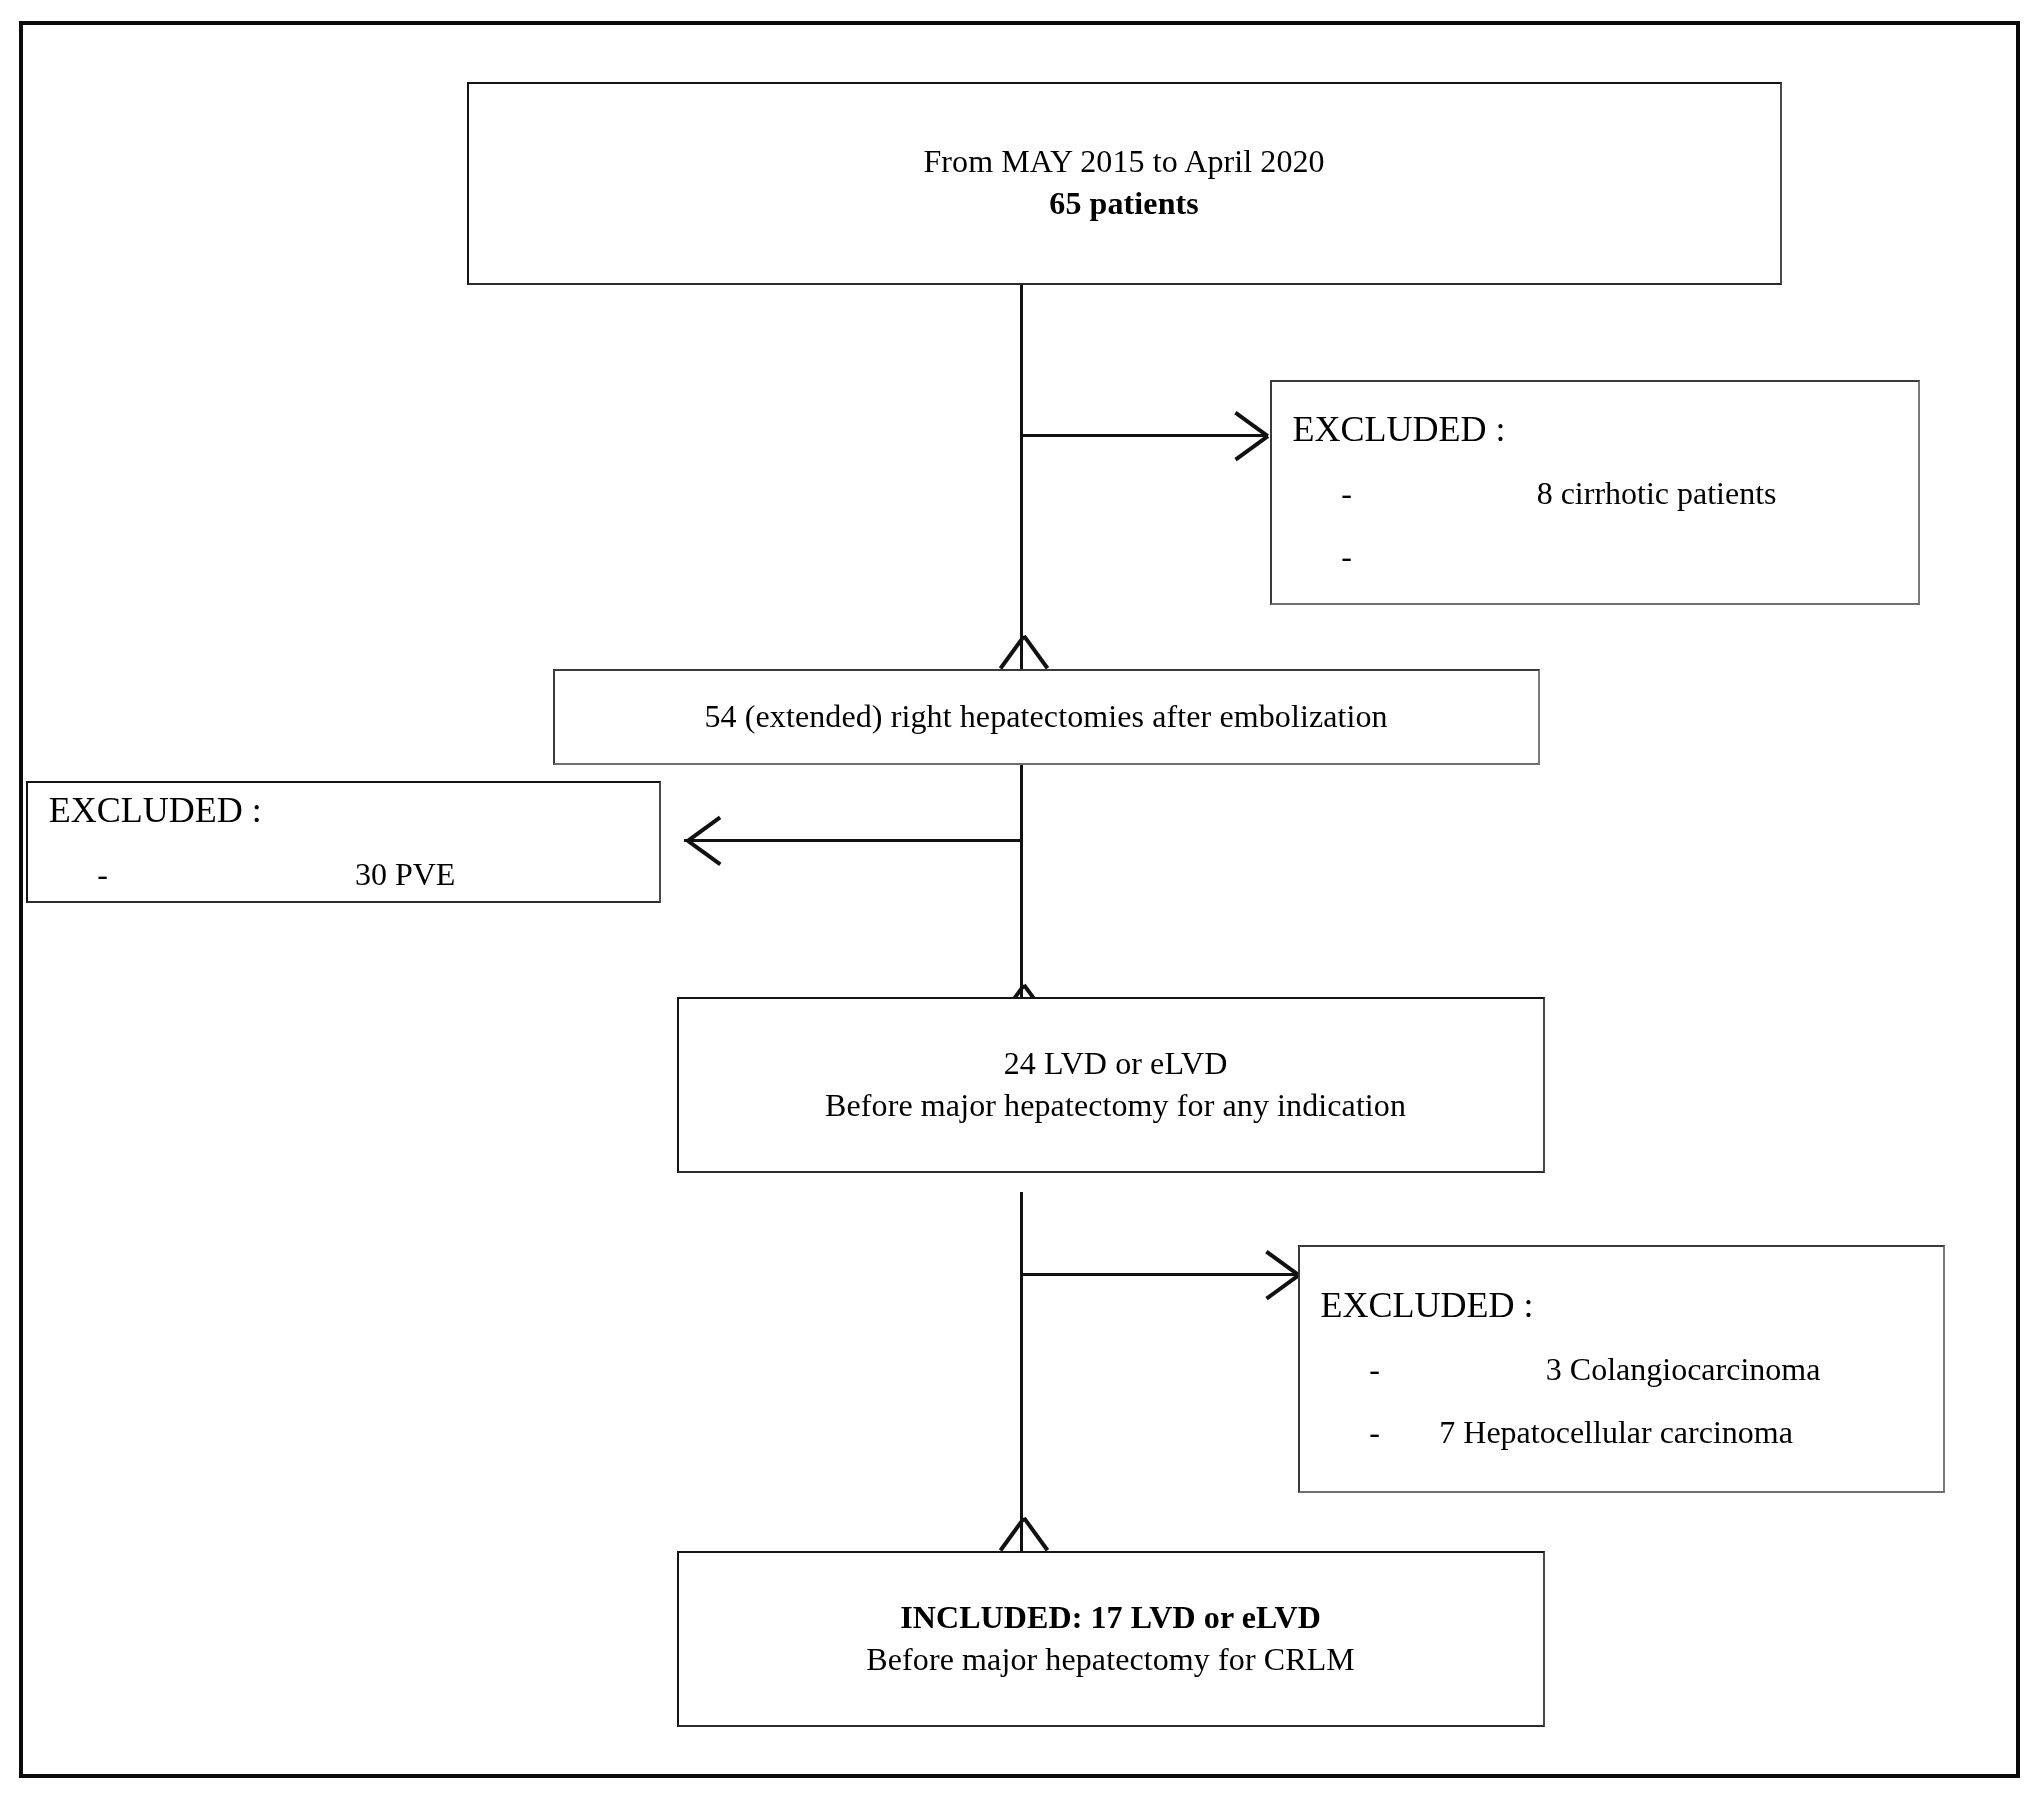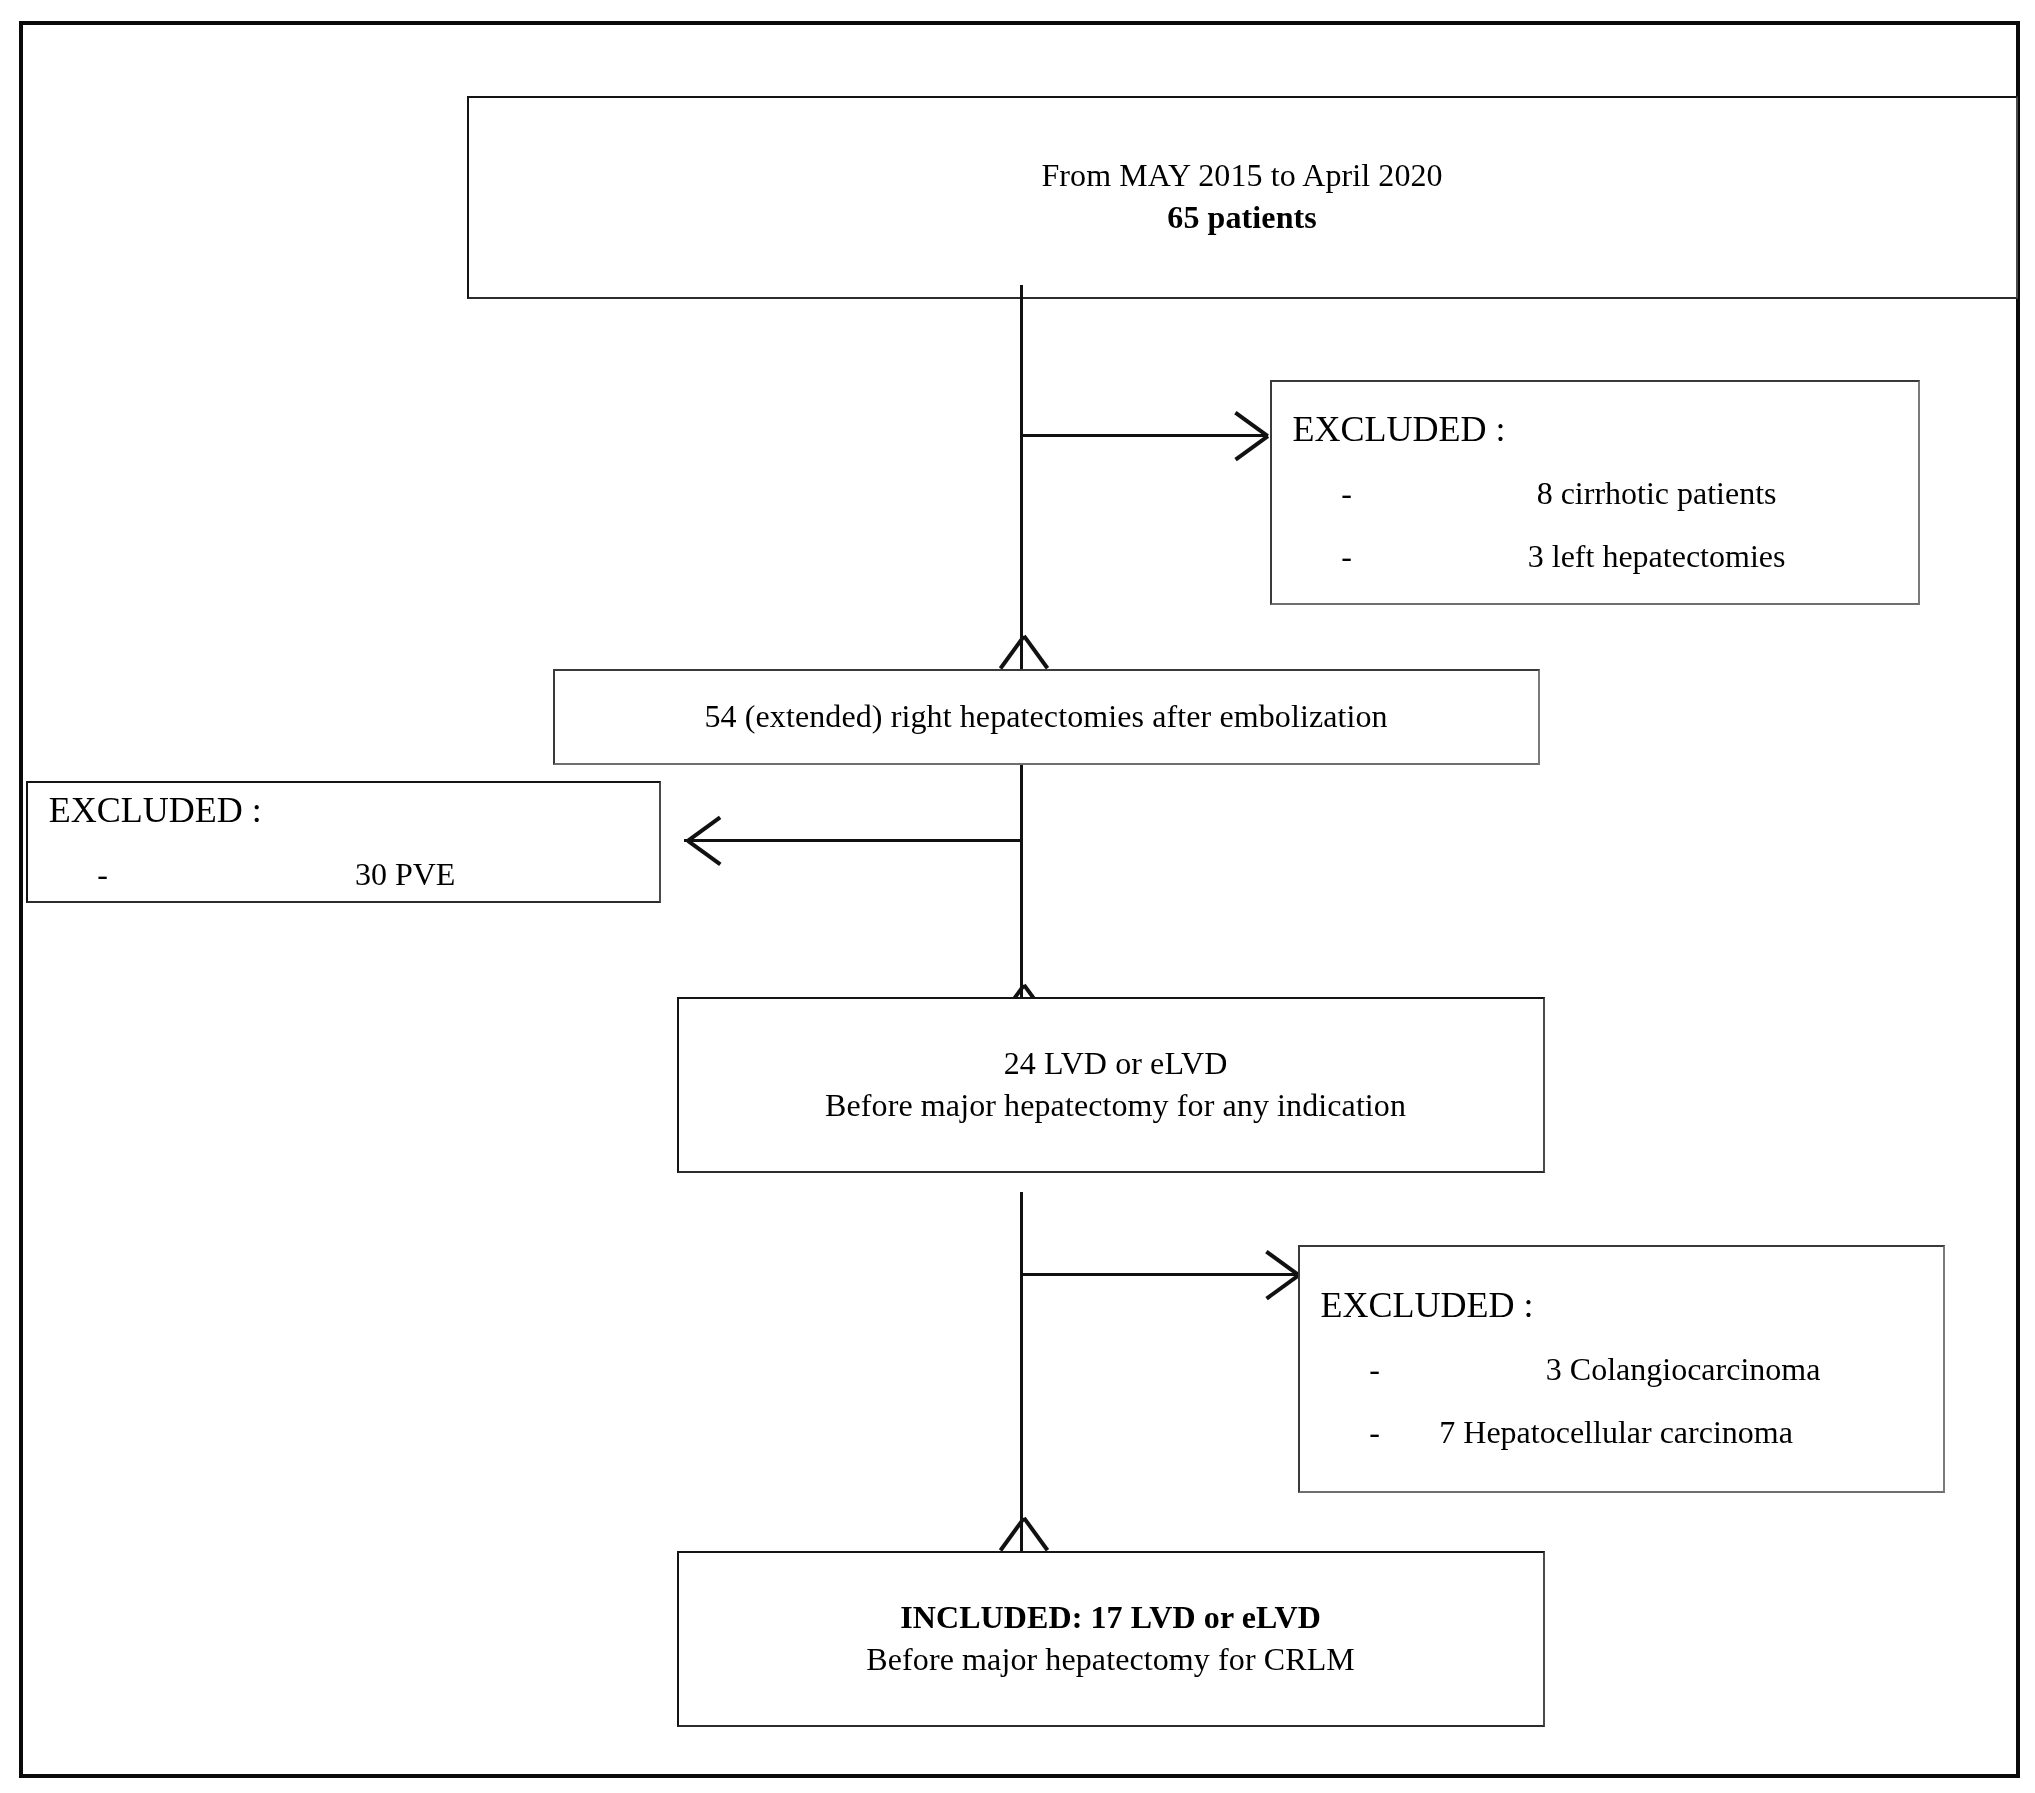--- a/index.html
+++ b/index.html
@@ -142,41 +142,40 @@
   }
   .arrow-left::before { transform-origin: top center; transform: rotate(-126deg); }
   .arrow-left::after  { transform-origin: top center; transform: rotate(-54deg); }
 </style>
 </head>
 <body>
 
 <div id="canvas">
   <div id="page-frame">
 
-    <div class="flow-box dark" style="left:444px; top:71px; width:1551px; height:203px;">
+    <div class="flow-box dark" style="left:444px; top:57px; width:1315px; height:203px;">
       <div class="line-center">From MAY 2015 to April 2020</div>
       <div class="line-center bold">65 patients</div>
     </div>
 
     <div class="vline" style="left:997px; top:260px; height:385px;"></div>
     <div class="arrow-down" style="left:999px; top:611px;"></div>
 
     <div class="hline" style="left:997px; top:409px; width:248px;"></div>
     <div class="arrow-right" style="left:1243px; top:411px;"></div>
 
     <div class="flow-box" style="left:1247px; top:355px; width:650px; height:225px;">
       <div class="excl-title">EXCLUDED :</div>
       <ul class="excl-list">
         <li>
           <span class="excl-dash">-</span>
           <span class="excl-text">8 cirrhotic patients</span>
         </li>
         <li>
           <span class="excl-dash">-</span>
-          <span class="excl-text">3 left hepatectomies</span>
         </li>
       </ul>
     </div>
 
     <div class="flow-box" style="left:530px; top:644px; width:987px; height:96px;">
       <div class="line-center">54 (extended) right hepatectomies after embolization</div>
     </div>
 
     <div class="vline" style="left:997px; top:740px; height:254px;"></div>
     <div class="arrow-down" style="left:999px; top:960px;"></div>

